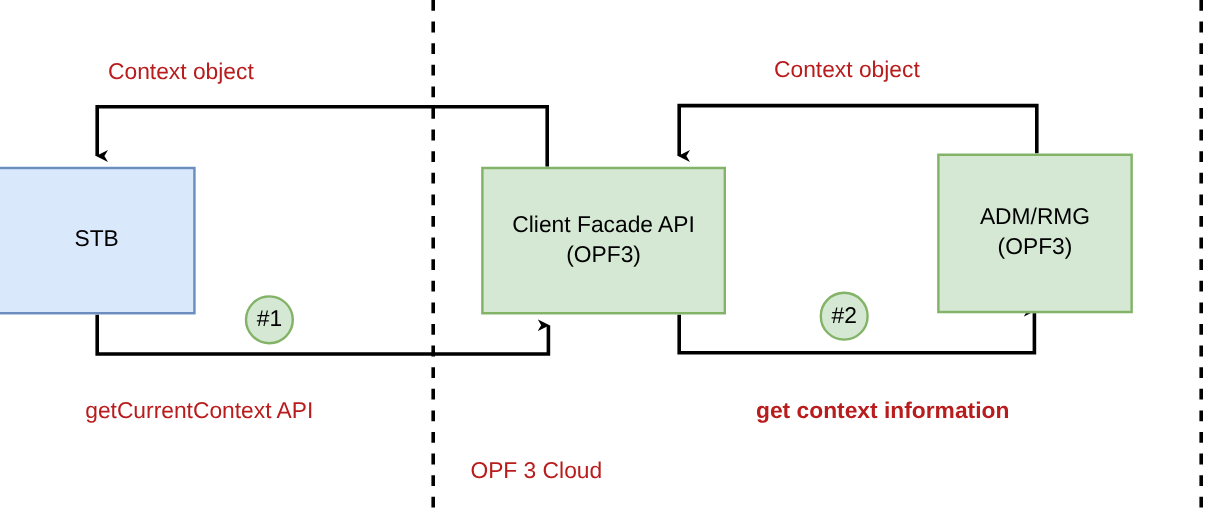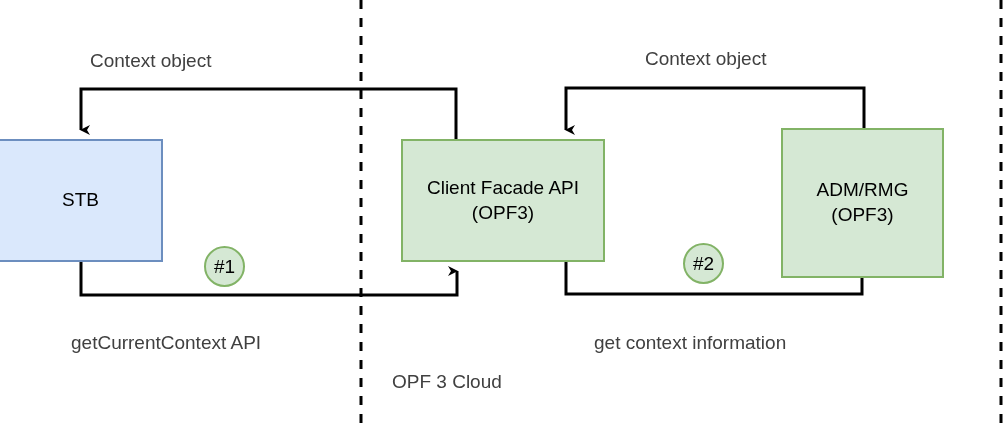--- a/index.html
+++ b/index.html
@@ -49,21 +49,21 @@
     top: 139px;
     width: 204px;
     height: 123px;
     background: #d5e8d4;
     border: 2px solid #82b366;
   }
   #node-adm-rmg {
     left: 781px;
     top: 128px;
     width: 163px;
-    height: 150px;
+    height: 133px;
     background: #d5e8d4;
     border: 2px solid #82b366;
   }
   .badge {
     position: absolute;
     box-sizing: border-box;
     width: 41px;
     height: 41px;
     border-radius: 50%;
     background: #d5e8d4;
@@ -78,43 +78,44 @@
     left: 204px;
     top: 246px;
   }
   #badge-2 {
     left: 683px;
     top: 243px;
   }
   .edge-label {
     position: absolute;
     font-size: 19px;
-    color: #404040;
+    color: #b91c1c;
     white-space: nowrap;
   }
   #label-context-object-1 {
     left: 90px;
     top: 50px;
   }
   #label-context-object-2 {
     left: 645px;
     top: 48px;
   }
   #label-get-current-context {
     left: 71px;
     top: 332px;
     text-align: right;
   }
   #label-get-context-information {
-    left: 594px;
+    left: 630px;
     top: 332px;
+    font-weight: bold;
   }
   #label-opf3-cloud {
     left: 392px;
-    top: 371px;
+    top: 382px;
   }
 </style>
 </head>
 <body>
 
 <div id="diagram-root">
 
   <svg id="diagram-svg" viewBox="0 0 1004 424" xmlns="http://www.w3.org/2000/svg">
     <defs>
       <marker id="arrow-down" markerWidth="14" markerHeight="14" refX="5" refY="9" orient="auto" markerUnits="userSpaceOnUse">

